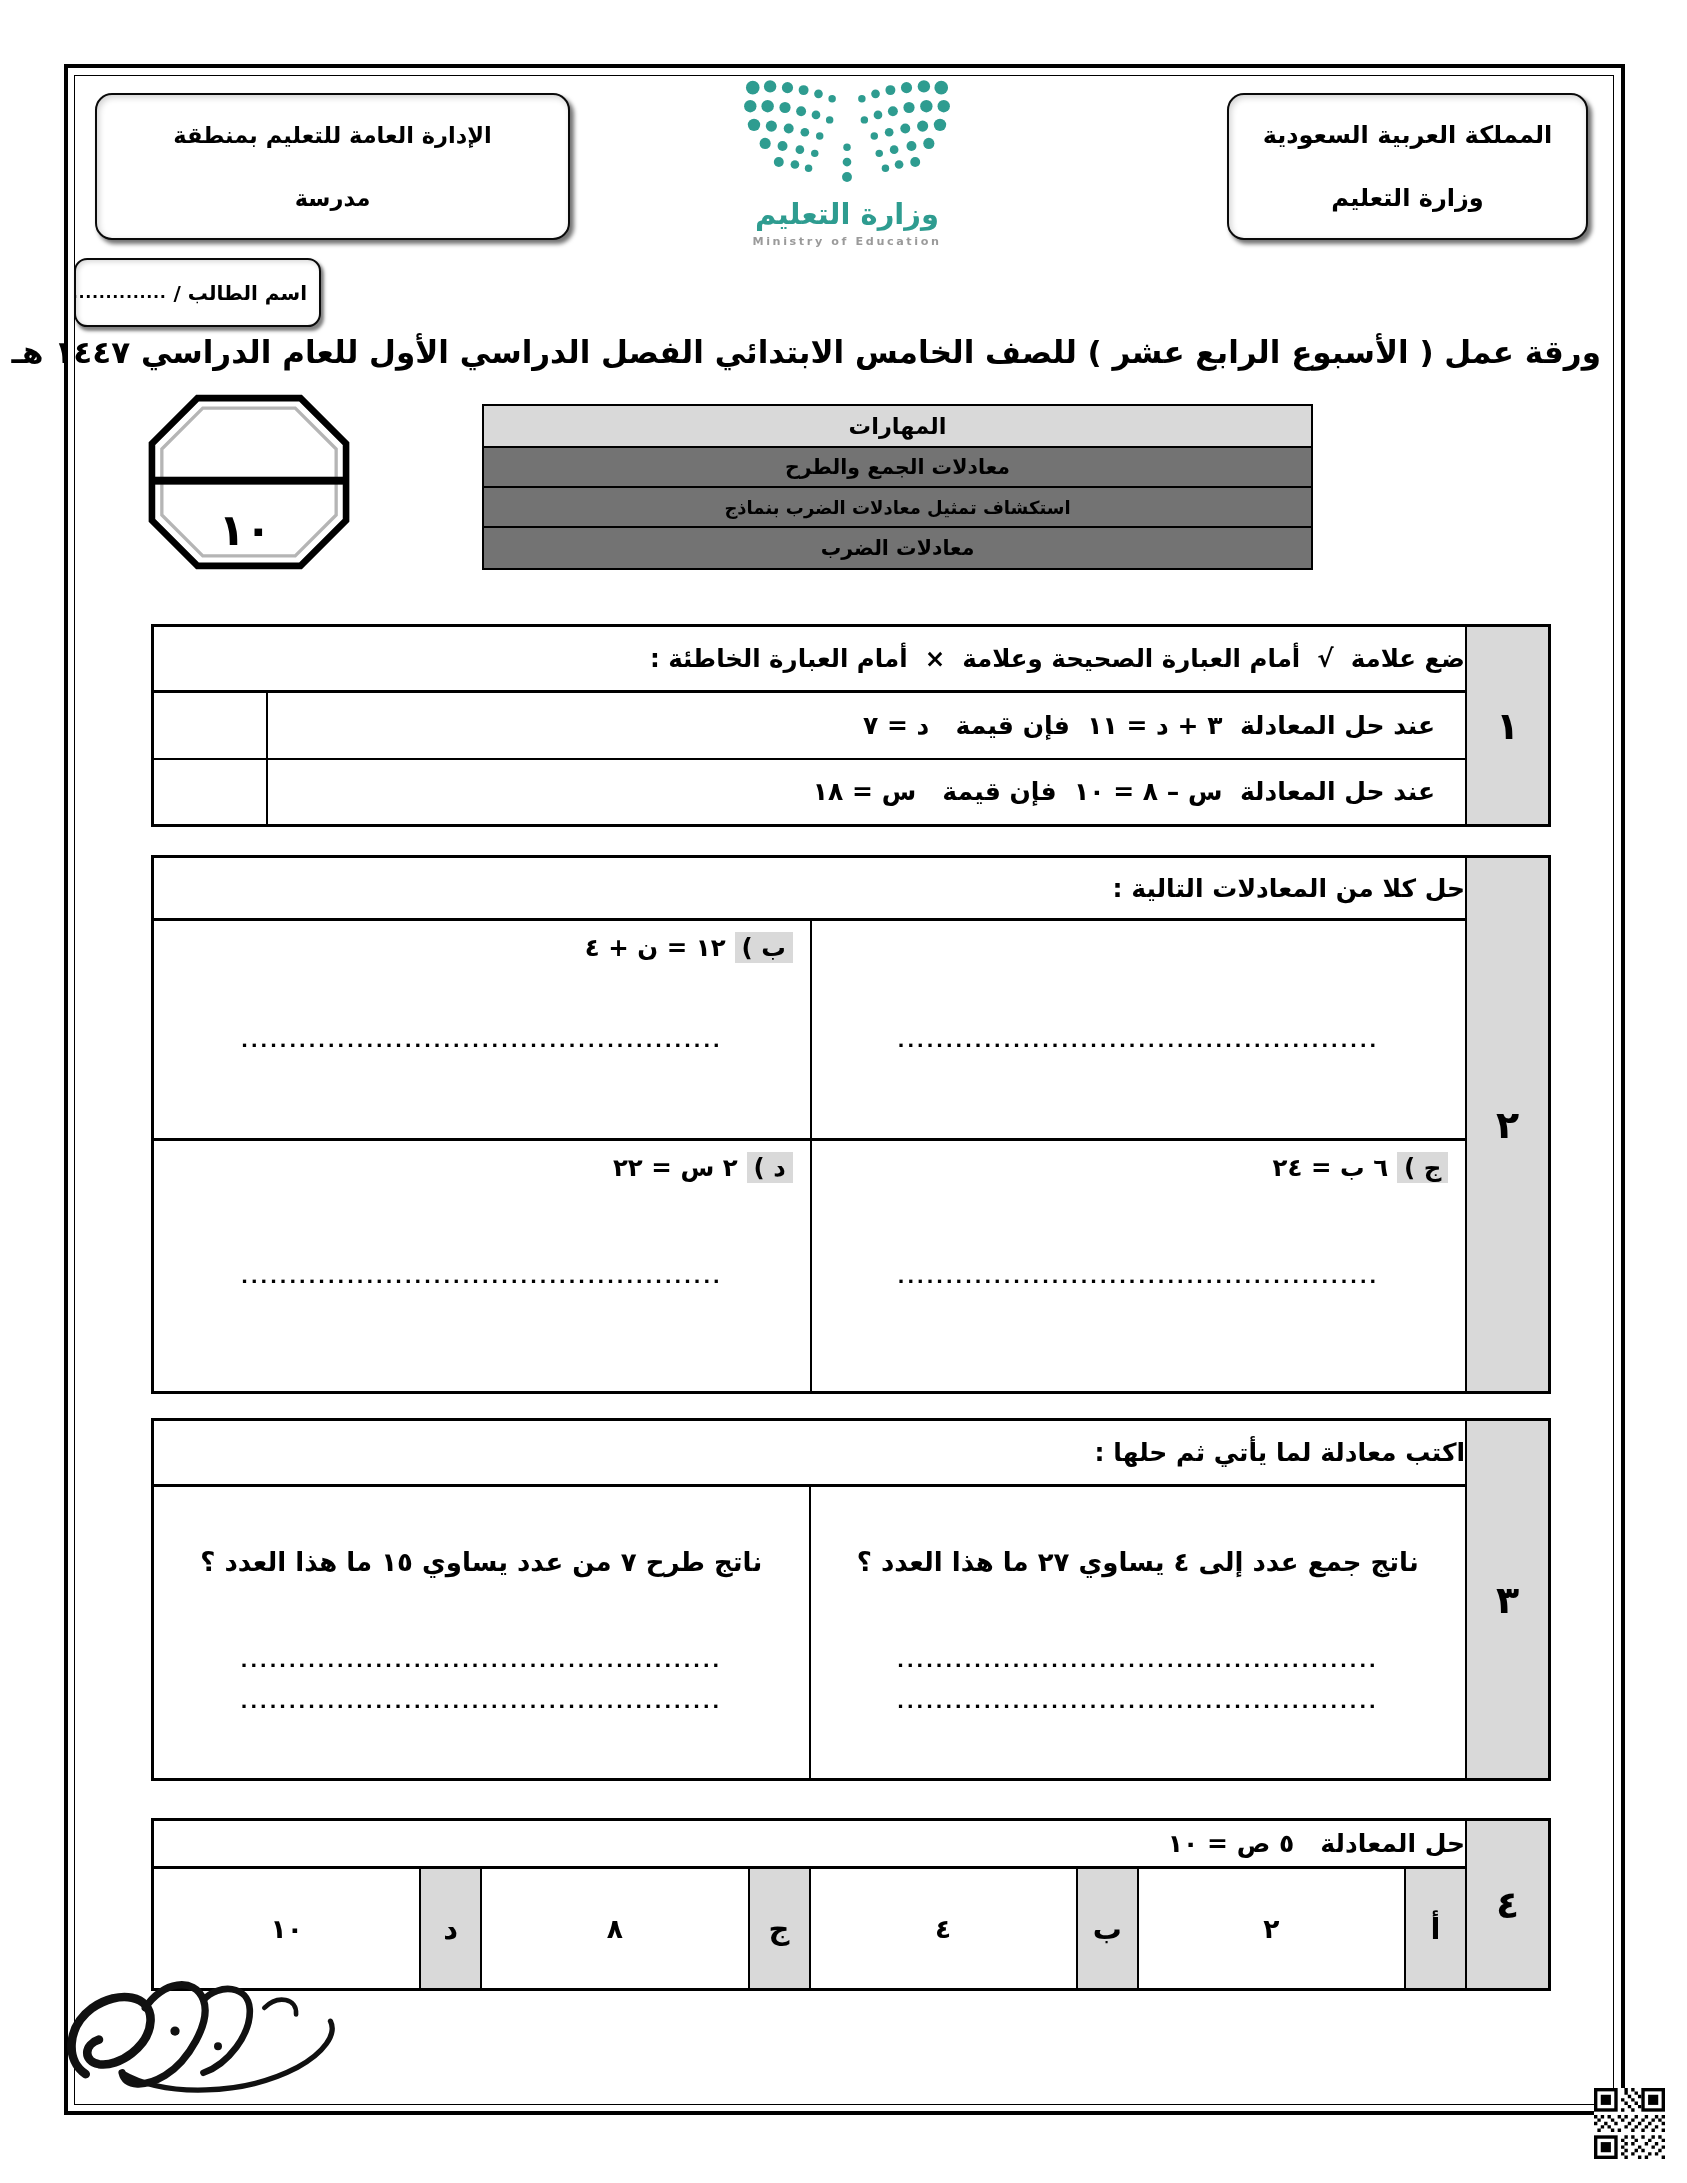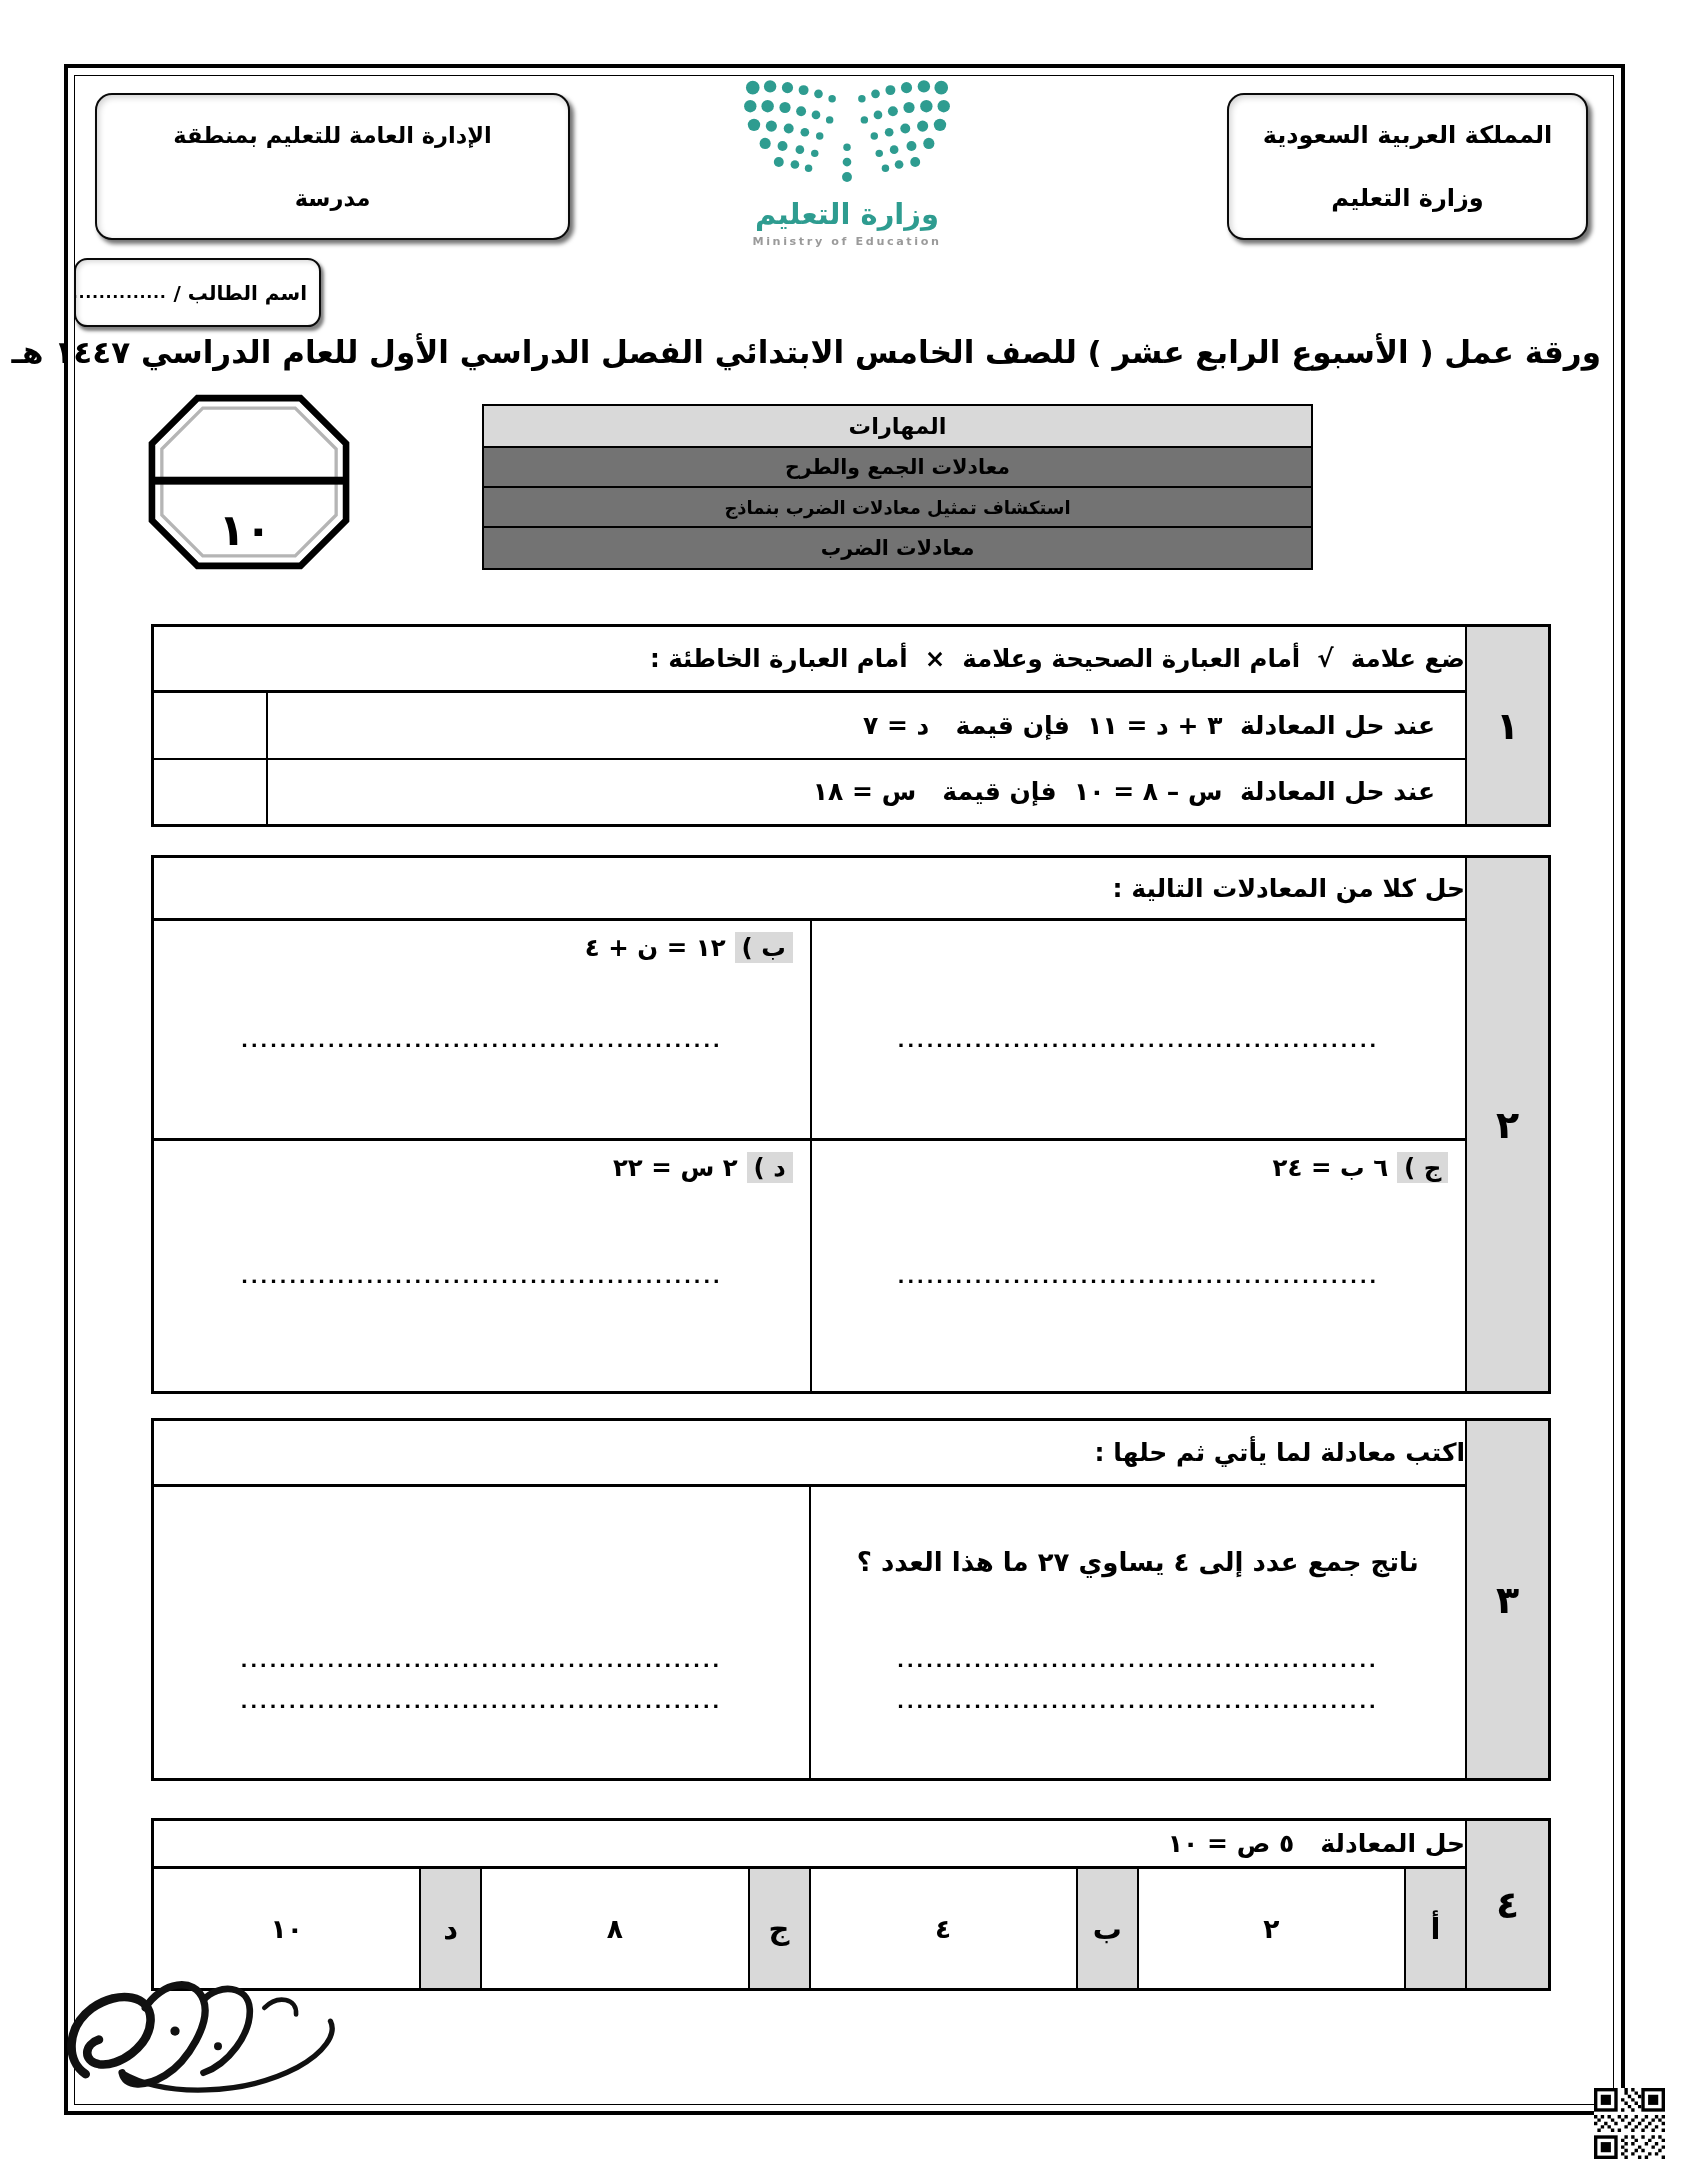--- a/index.html
+++ b/index.html
@@ -234,20 +234,21 @@
     <div class="numcol">٣</div>
     <div class="qbody">
       <div class="qhead">اكتب معادلة لما يأتي ثم حلها :</div>
       <div class="q3row">
         <div class="q3cell vr">
           <div class="q3text">ناتج جمع عدد إلى ٤ يساوي ٢٧ ما هذا العدد ؟</div>
           <div class="dotline d1">..................................................</div>
           <div class="dotline d2">..................................................</div>
         </div>
         <div class="q3cell">
+          <div class="q3text">ناتج طرح ٧ من عدد يساوي ١٥ ما هذا العدد ؟</div>
           <div class="dotline d1">..................................................</div>
           <div class="dotline d2">..................................................</div>
         </div>
       </div>
     </div>
   </div>
 
   <div class="qtable q4">
     <div class="numcol">٤</div>
     <div class="qbody">

